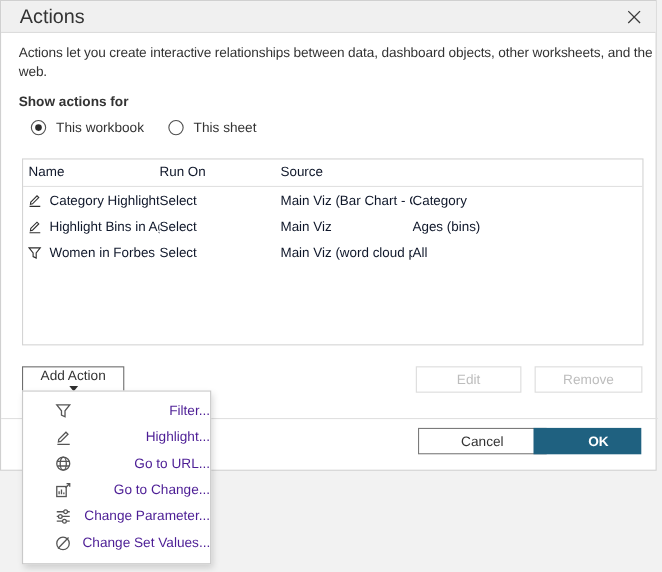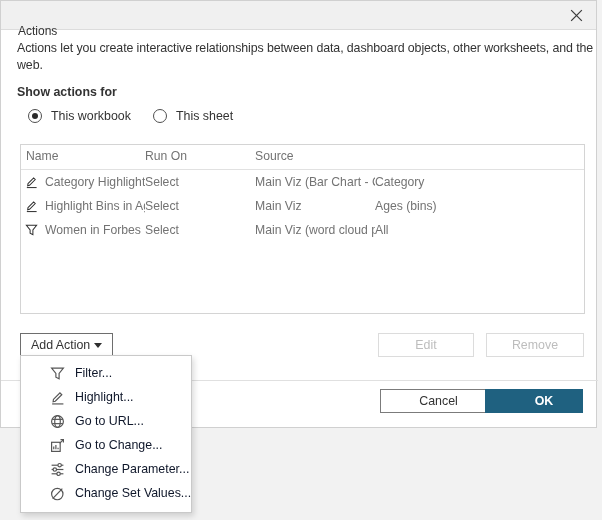--- a/index.html
+++ b/index.html
@@ -12,22 +12,22 @@
 
   .dialog {
     position:absolute; left:0; top:0; width:597px; height:428px;
     background:#ffffff; border:1px solid #d0d0d0; box-sizing:border-box;
   }
   .titlebar {
     position:absolute; left:0; top:0; width:100%; height:29px;
     background:#f0f0f0; border-bottom:1px solid #dcdcdc; box-sizing:border-box;
   }
   .titlebar .t {
-    position:absolute; left:17px; top:16px; line-height:28px;
-    font-size:12px; color:#333;
+    position:absolute; left:17px; top:0; line-height:28px;
+    font-size:18px; color:#333;
   }
   .close {
     position:absolute; right:11px; top:7px; width:16px; height:16px;
     color:#3a3a3a; cursor:pointer;
   }
   .close svg { width:15px; height:15px; }
 
   .desc {
     position:absolute; left:16px; top:39px; width:579px; margin:0;
     font-size:12.4px; line-height:17px; color:#333; letter-spacing:-0.1px;
@@ -46,42 +46,42 @@
     margin-right:9px; box-sizing:border-box; background:#fff; position:relative; flex:none;
   }
   .rb.sel::after {
     content:""; position:absolute; left:3px; top:3px; width:6px; height:6px;
     background:#2b2b2b; border-radius:50%;
   }
 
   .table {
     position:absolute; left:19px; top:143px; width:565px; height:170px;
     border:1px solid #d4d4d4; box-sizing:border-box; background:#fff;
-    font-size:12.2px; color:#737373;
+    font-size:12.2px; color:#0f172a;
   }
   .thead { display:flex; height:24px; line-height:23px; border-bottom:1px solid #e1e1e1; }
   .trow  { display:flex; height:24px; align-items:center; cursor:default; }
   .c1 { width:124px; box-sizing:border-box; padding-left:5px; white-space:nowrap; overflow:hidden; }
   .c2 { width:110px; white-space:nowrap; overflow:hidden; }
   .c3 { width:120px; white-space:nowrap; overflow:hidden; }
   .c4 { flex:1; white-space:nowrap; overflow:hidden; }
   .trow .c1 { display:flex; align-items:center; padding-left:4px;justify-content:space-between; }
   .rowicon { width:13px; height:14px; margin-right:7px; flex:none; color:#2f2f2f; }
   .rowicon svg { width:13px; height:14px; display:block; }
 
   .btn {
     position:absolute; box-sizing:border-box; height:24px;
     background:#fff; font-size:12.4px; color:#333; text-align:center;
     line-height:22px; cursor:pointer;
   }
   .btn.addaction {
     left:19px; top:332px; width:93px;
     border:1px solid #6e6e6e;
     display:flex; align-items:center; justify-content:space-between;
-    padding:0 10px; line-height:normal;
+    padding:0 10px; line-height:normal;flex-direction:column;
   }
   .caret {
     width:0; height:0; border-left:4px solid transparent; border-right:4px solid transparent;
     border-top:5px solid #2f2f2f;
   }
   .btn.disabled { color:#bdbdbd; border:1px solid #dcdcdc; cursor:default; }
   .btn.edit   { left:377px; top:332px; width:96px; }
   .btn.remove { left:485px; top:332px; width:98px; }
 
   .divider { position:absolute; left:0; top:379px; width:597px; height:1px; background:#e0e0e0; }
@@ -89,21 +89,21 @@
   .btn.cancel { left:379px; top:388px; width:117px; border:1px solid #7b7b7b; }
   .btn.ok     { left:484px; top:388px; width:98px; border:none; color:#ffffff; font-weight:700; line-height:24px;padding-left:20px; }
 
   .menu {
     position:absolute; left:20px; top:355px; width:172px; height:158px;
     background:#fff; border:1px solid #c9c9c9; box-sizing:border-box;
     box-shadow:2px 3px 6px rgba(0,0,0,0.15); z-index:5; padding-top:5px;
   }
   .mi {
     height:24px; display:flex; align-items:center; padding-left:29px;
-    font-size:12.4px; color:#0f172a; cursor:pointer; white-space:nowrap;
+    font-size:12.4px; color:#4c1d95; cursor:pointer; white-space:nowrap;justify-content:space-between;
   }
   .mi .micon { width:15px; height:15px; margin-right:10px; flex:none; color:#555; }
   .mi .micon svg { width:15px; height:15px; display:block; }
 
   svg.lineart { fill:none; stroke:currentColor; stroke-width:1.1; }
 </style>
 </head>
 <body>
 
 <div class="stage">

